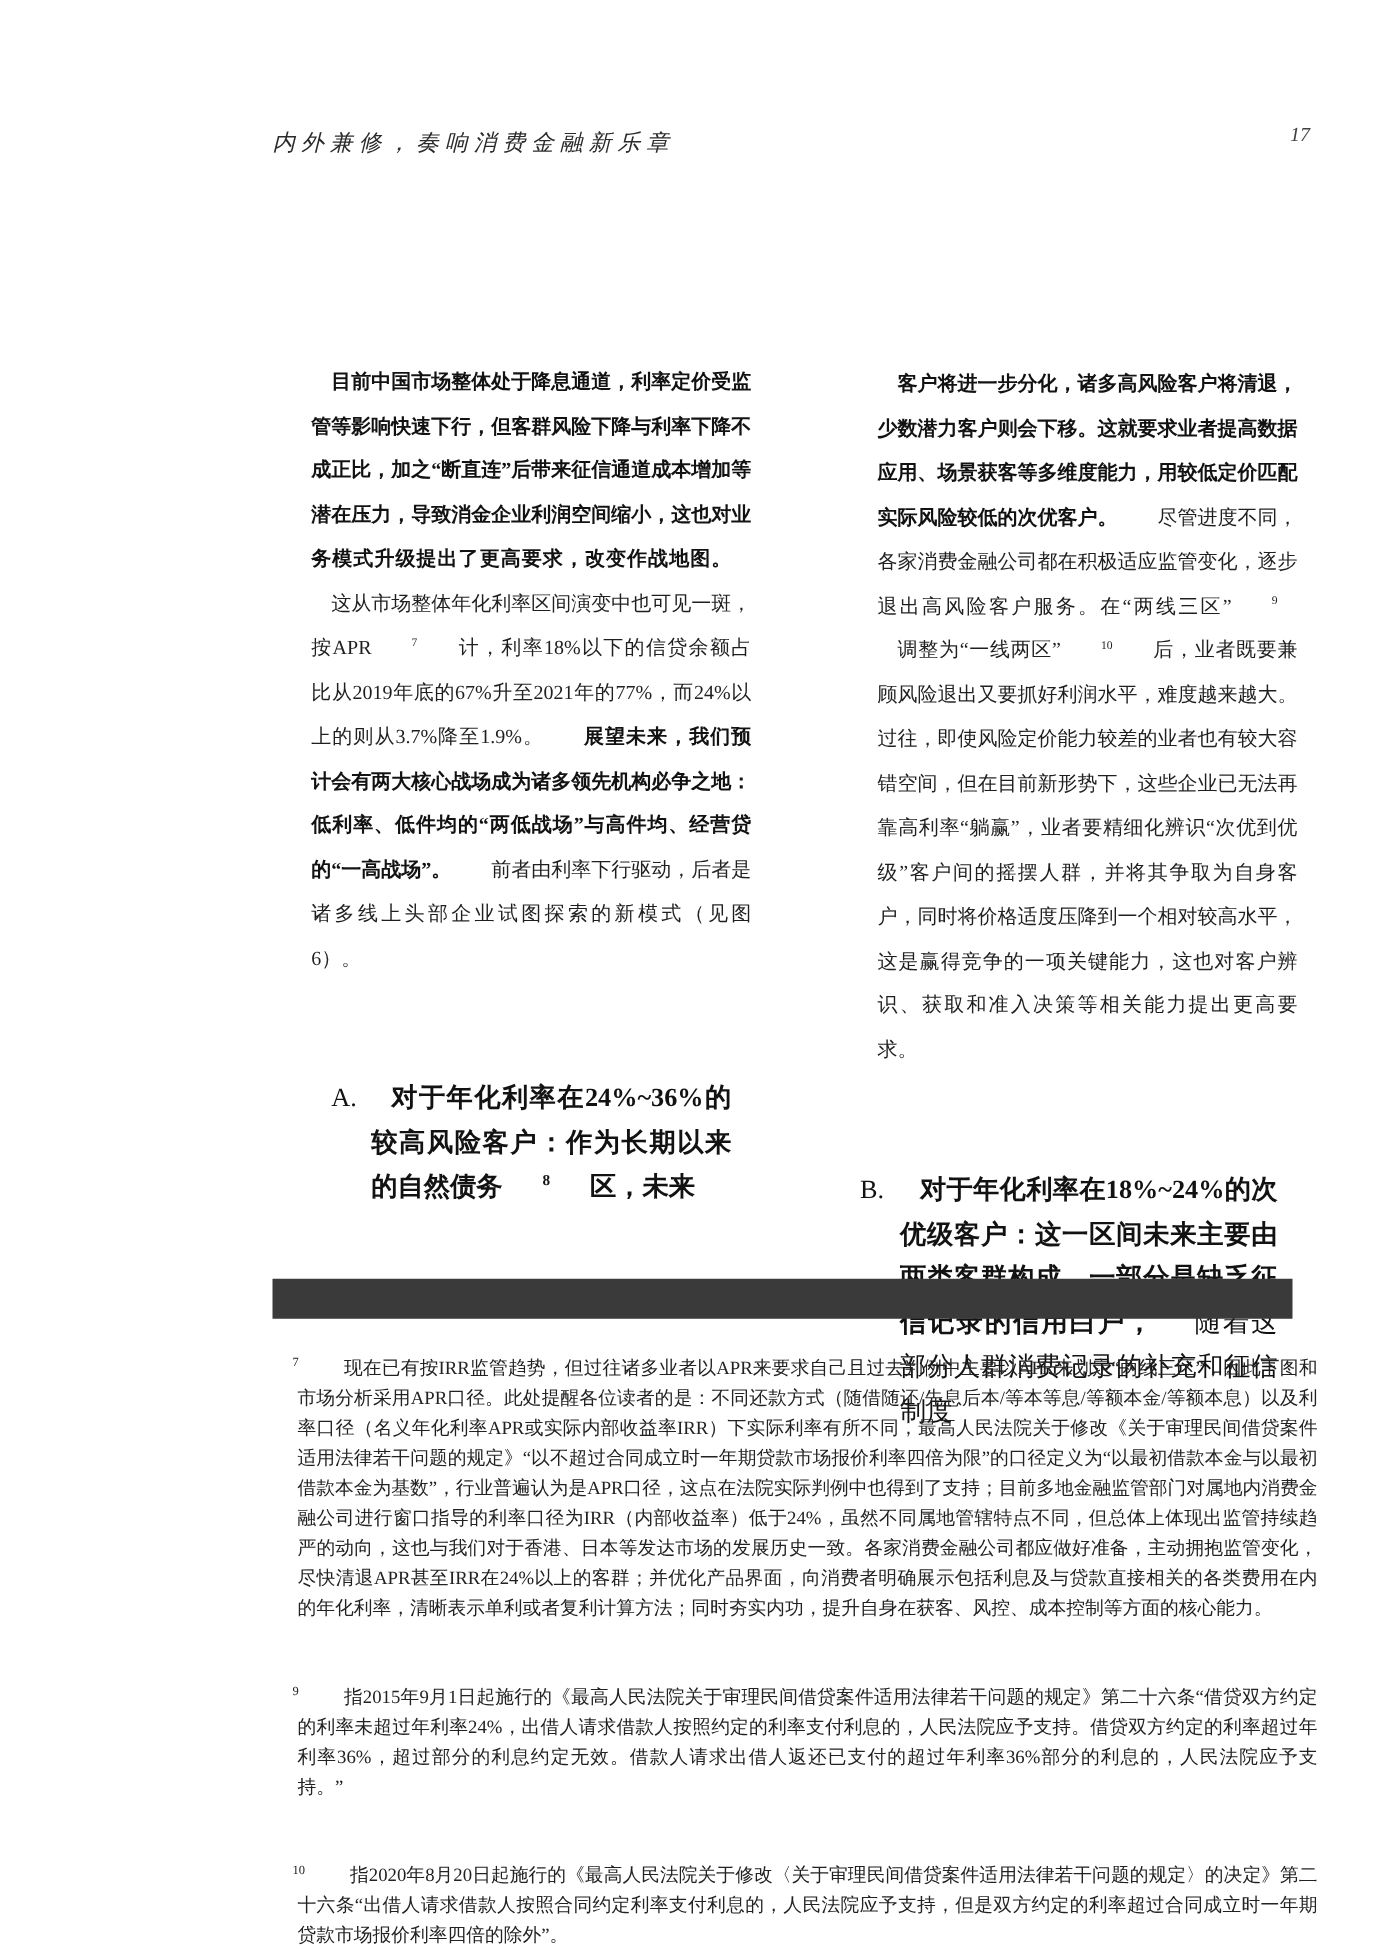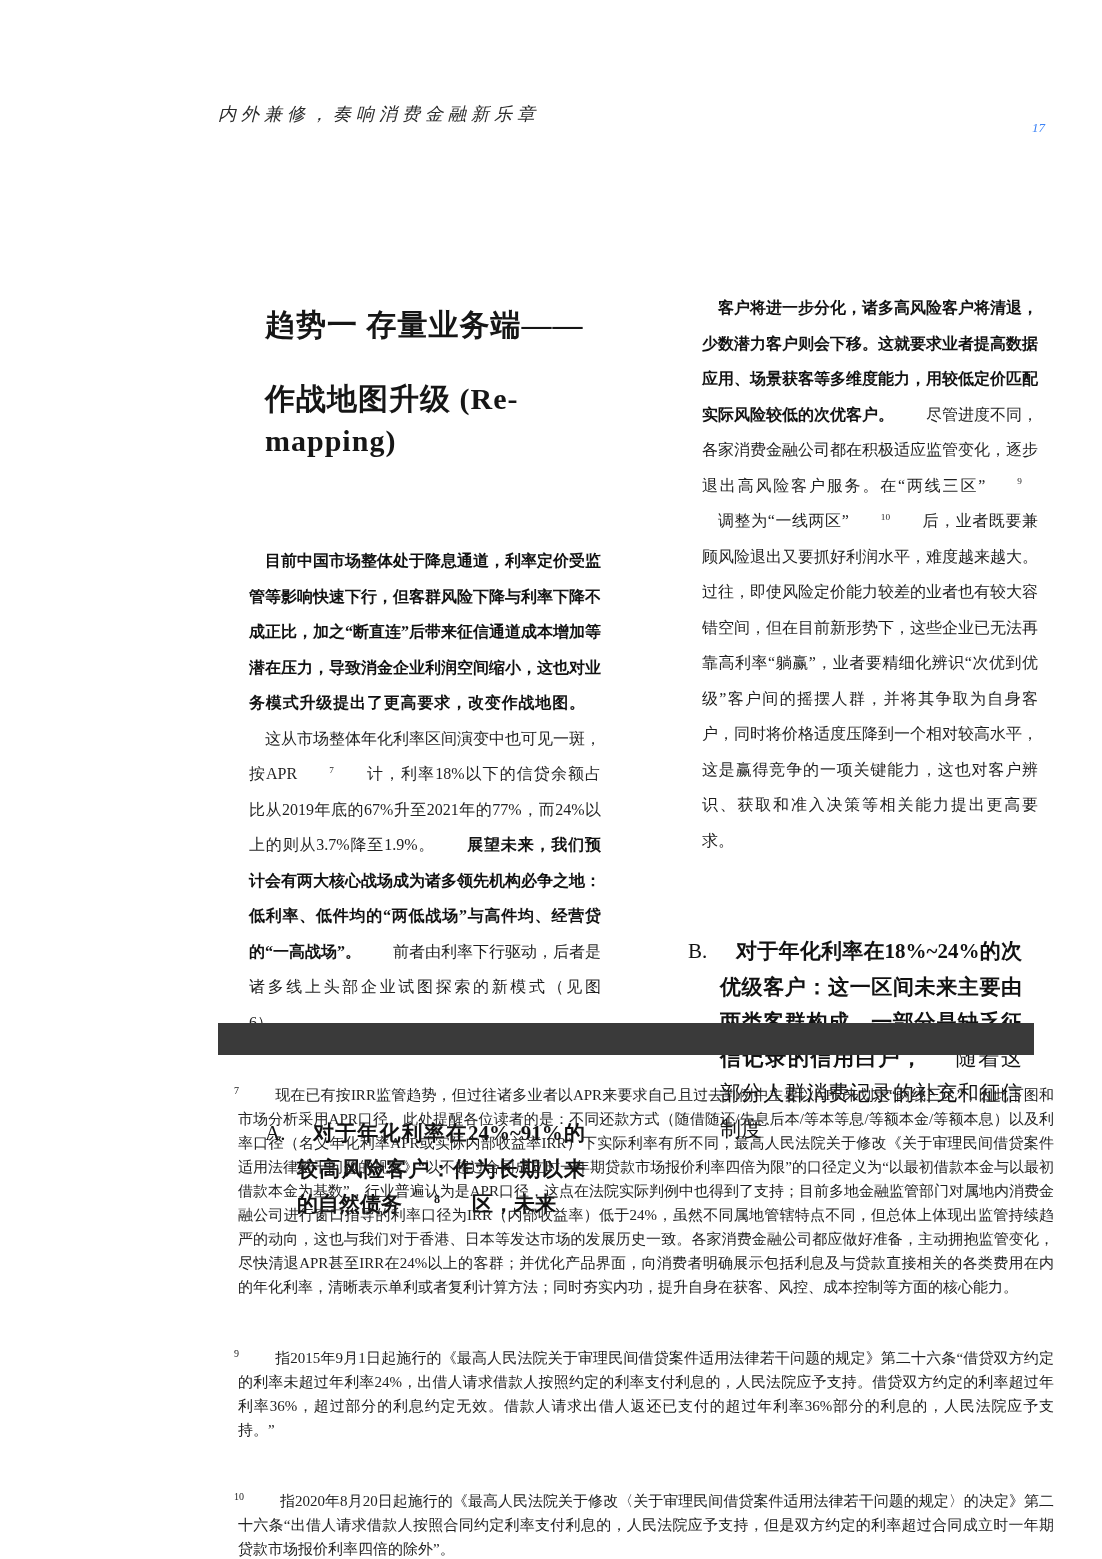--- a/index.html
+++ b/index.html
@@ -13,22 +13,22 @@
   }
   .page { position: absolute; inset: 0; background: #ffffff; }
 
   
   .running-title {
     position: absolute; left: 186px; top: 70px;
     font-size: 18px; font-style: italic; letter-spacing: 5px;
     color: #2b2b2b; white-space: nowrap;
   }
   .page-number {
-    position: absolute; left: 1000px; top: 88px;
-    font-size: 13px; font-style: italic; color: #3b82f6;
+    position: absolute; left: 1000px; top: 68px;
+    font-size: 16px; font-style: italic; color: #404040;
   }
 
   
   .content {
     position: absolute; left: 185px; top: 224px;
     width: 853px; display: flex; gap: 37px;
   }
   .col-left  { width: 416px; flex: none; }
   .col-right { width: 400px; flex: none; }
 
@@ -76,28 +76,24 @@
 <div class="page">
 
   <header>
     <div class="running-title">内外兼修，奏响消费金融新乐章</div>
     <div class="page-number">17</div>
   </header>
 
   <main class="content">
 
     <section class="col col-left">
-      <h1 class="heading">
-        <span class="heading-line">趋势一  存量业务端——</span>
-        <span class="heading-line">作战地图升级 (Re-mapping)</span>
-      </h1>
       <p class="body-para"><strong>目前中国市场整体处于降息通道，利率定价受监管等影响快速下行，但客群风险下降与利率下降不成正比，加之“断直连”后带来征信通道成本增加等潜在压力，导致消金企业利润空间缩小，这也对业务模式升级提出了更高要求，改变作战地图。</strong><span>这从市场整体年化利率区间演变中也可见一斑，按APR</span><sup>7</sup><span>计，利率18%以下的信贷余额占比从2019年底的67%升至2021年的77%，而24%以上的则从3.7%降至1.9%。</span><strong>展望未来，我们预计会有两大核心战场成为诸多领先机构必争之地：低利率、低件均的“两低战场”与高件均、经营贷的“一高战场”。</strong><span>前者由利率下行驱动，后者是诸多线上头部企业试图探索的新模式（见图6）。</span></p>
       <div class="list-item">
         <span class="marker">A.</span>
-        <div class="item-text"><strong>对于年化利率在24%~91%的较高风险客户：作为长期以来的自然债务</strong><sup class="b">8</sup><strong>区，未来</strong></div>
+        <div class="item-text"><strong>对于年化利率在24%~36%的较高风险客户：作为长期以来的自然债务</strong><sup class="b">8</sup><strong>区，未来</strong></div>
       </div>
     </section>
 
     <section class="col col-right">
       <p class="body-para first"><strong>客户将进一步分化，诸多高风险客户将清退，少数潜力客户则会下移。这就要求业者提高数据应用、场景获客等多维度能力，用较低定价匹配实际风险较低的次优客户。</strong><span>尽管进度不同，各家消费金融公司都在积极适应监管变化，逐步退出高风险客户服务。在“两线三区”</span><sup>9</sup><span>调整为“一线两区”</span><sup>10</sup><span>后，业者既要兼顾风险退出又要抓好利润水平，难度越来越大。过往，即使风险定价能力较差的业者也有较大容错空间，但在目前新形势下，这些企业已无法再靠高利率“躺赢”，业者要精细化辨识“次优到优级”客户间的摇摆人群，并将其争取为自身客户，同时将价格适度压降到一个相对较高水平，这是赢得竞争的一项关键能力，这也对客户辨识、获取和准入决策等相关能力提出更高要求。</span></p>
       <div class="list-item">
         <span class="marker">B.</span>
         <div class="item-text"><strong>对于年化利率在18%~24%的次优级客户：这一区间未来主要由两类客群构成，一部分是缺乏征信记录的信用白户，</strong><span>随着这部分人群消费记录的补充和征信制度</span></div>
       </div>
     </section>

